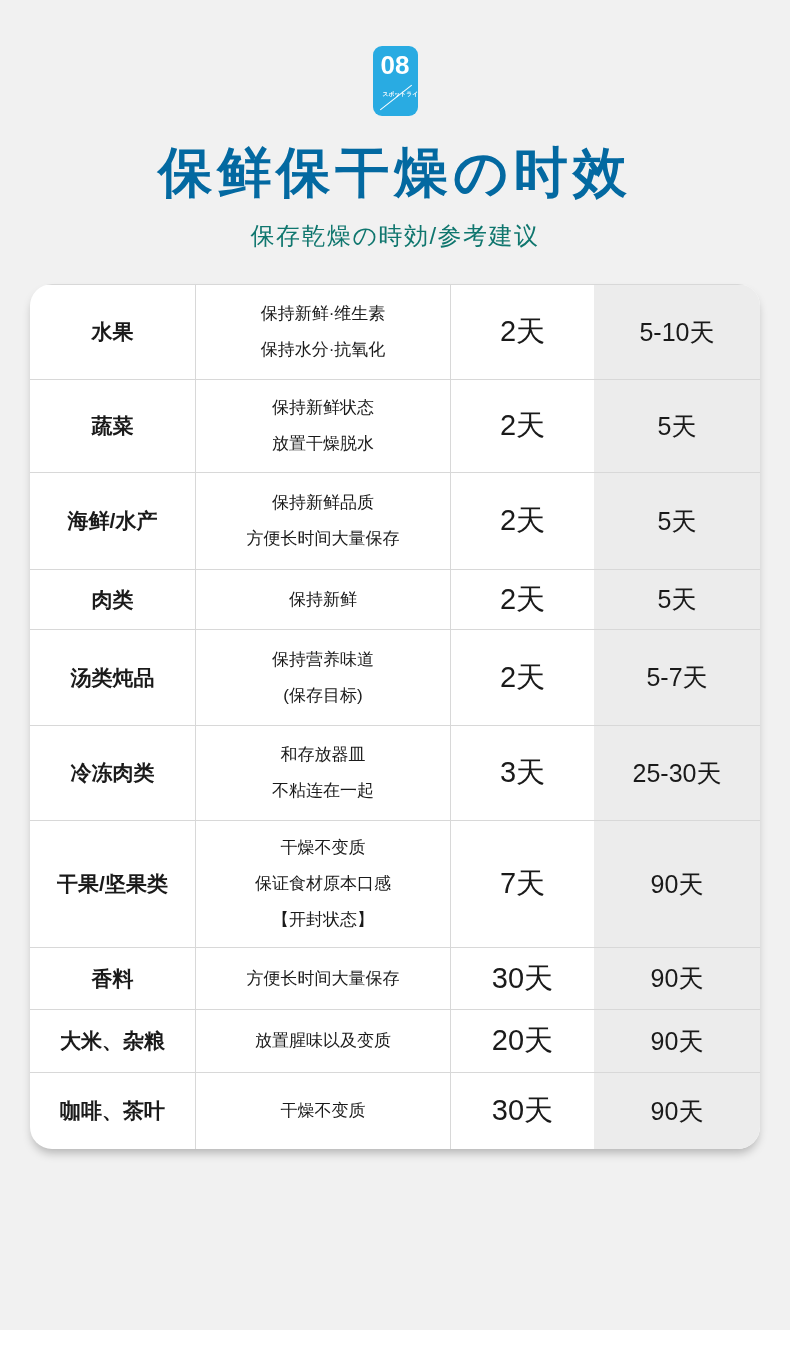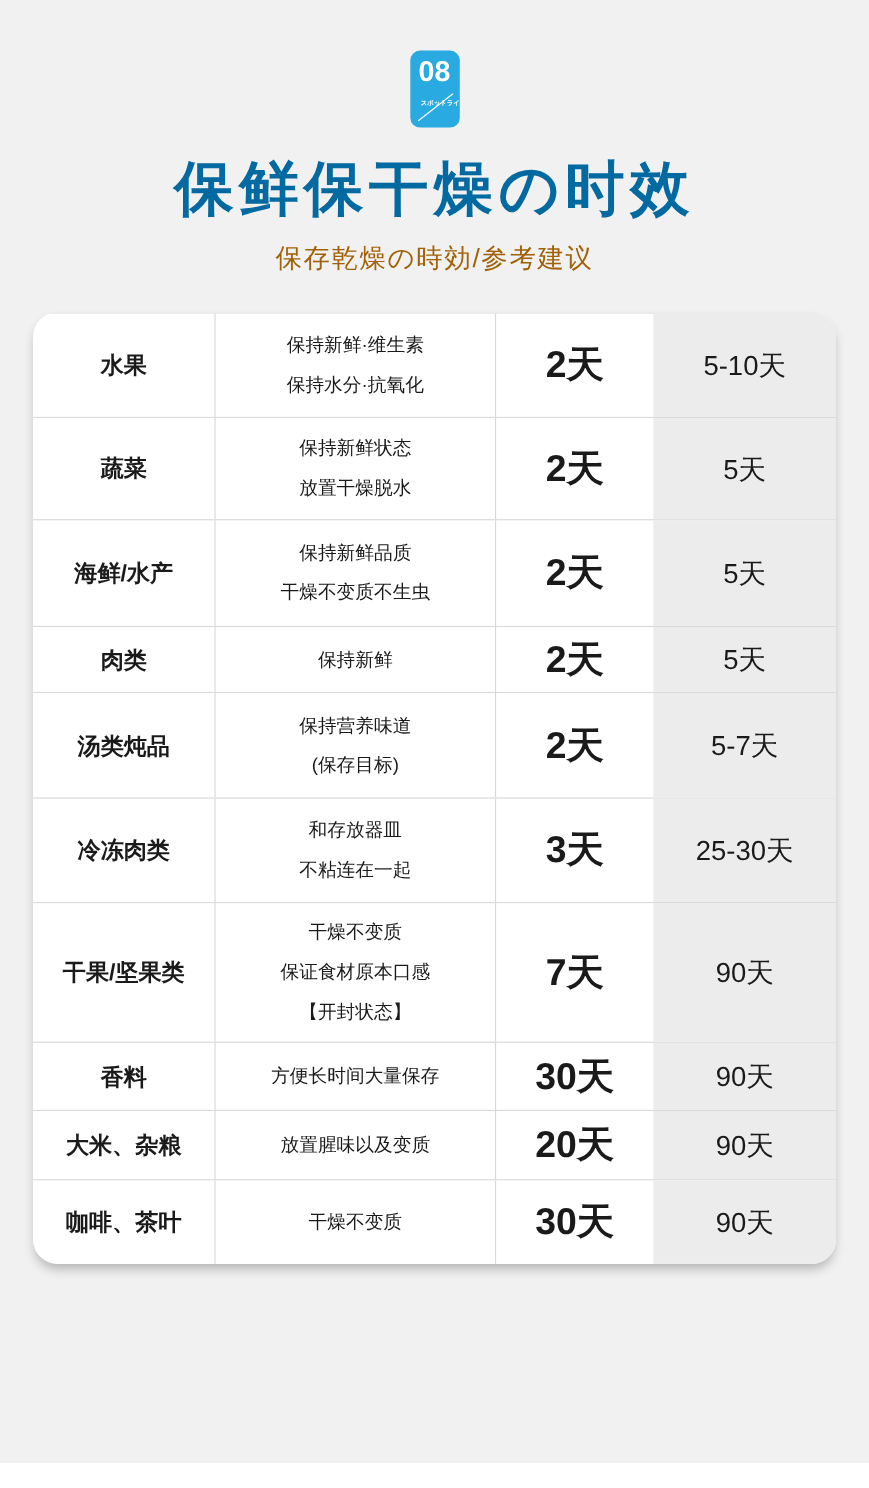--- a/index.html
+++ b/index.html
@@ -35,21 +35,21 @@
   }
   
   .title {
     margin-top: 26px; text-align: center;
     font-size: 54px; line-height: 60px; font-weight: 800;
     color: #0369a1; letter-spacing: 5px;
   }
   .subtitle {
     margin-top: 18px; text-align: center;
     font-size: 24px; line-height: 32px; font-weight: 400;
-    color: #a16207; letter-spacing: 1.5px;
+    color: #0f766e; letter-spacing: 1.5px;
   }
   
   .table-card {
     width: 730px; margin: 32px auto 0 auto;
     background: #ffffff; border-radius: 22px;
     overflow: hidden;
     box-shadow: 0 6px 10px -2px rgba(0,0,0,0.25);
   }
   .tr {
     display: grid;
@@ -57,21 +57,21 @@
     border-top: 1px solid #d8d8d8;
   }
   .tr.header { border-top: none; }
   .cell {
     display: flex; align-items: center; justify-content: center;
     text-align: center; color: #1a1a1a;
   }
   .cell.c1 { border-right: 1px solid #d8d8d8; font-size: 21px; font-weight: 600; }
   .cell.c2 { border-right: 1px solid #d8d8d8; font-size: 17px; font-weight: 400;
              line-height: 36px; white-space: pre-line; }
-  .cell.c3 { font-size: 34px; font-weight: 700; }
+  .cell.c3 { font-size: 29px; font-weight: 400; }
   .cell.c4 { background: #ececec; font-size: 25px; font-weight: 500; }
   .tr.header .cell { font-size: 21px; font-weight: 600; }
 </style>
 </head>
 <body>
 
 <div class="page">
   <div class="gray-area">
 
     <div class="badge">
@@ -98,21 +98,21 @@
         <div class="cell c1">蔬菜</div>
         <div class="cell c2">保持新鲜状态
 放置干燥脱水</div>
         <div class="cell c3">2天</div>
         <div class="cell c4">5天</div>
       </div>
 
       <div class="tr" style="height:97px">
         <div class="cell c1">海鲜/水产</div>
         <div class="cell c2">保持新鲜品质
-干燥不变质不生虫</div>
+方便长时间大量保存</div>
         <div class="cell c3">2天</div>
         <div class="cell c4">5天</div>
       </div>
 
       <div class="tr" style="height:60px">
         <div class="cell c1">肉类</div>
         <div class="cell c2">保持新鲜</div>
         <div class="cell c3">2天</div>
         <div class="cell c4">5天</div>
       </div>

